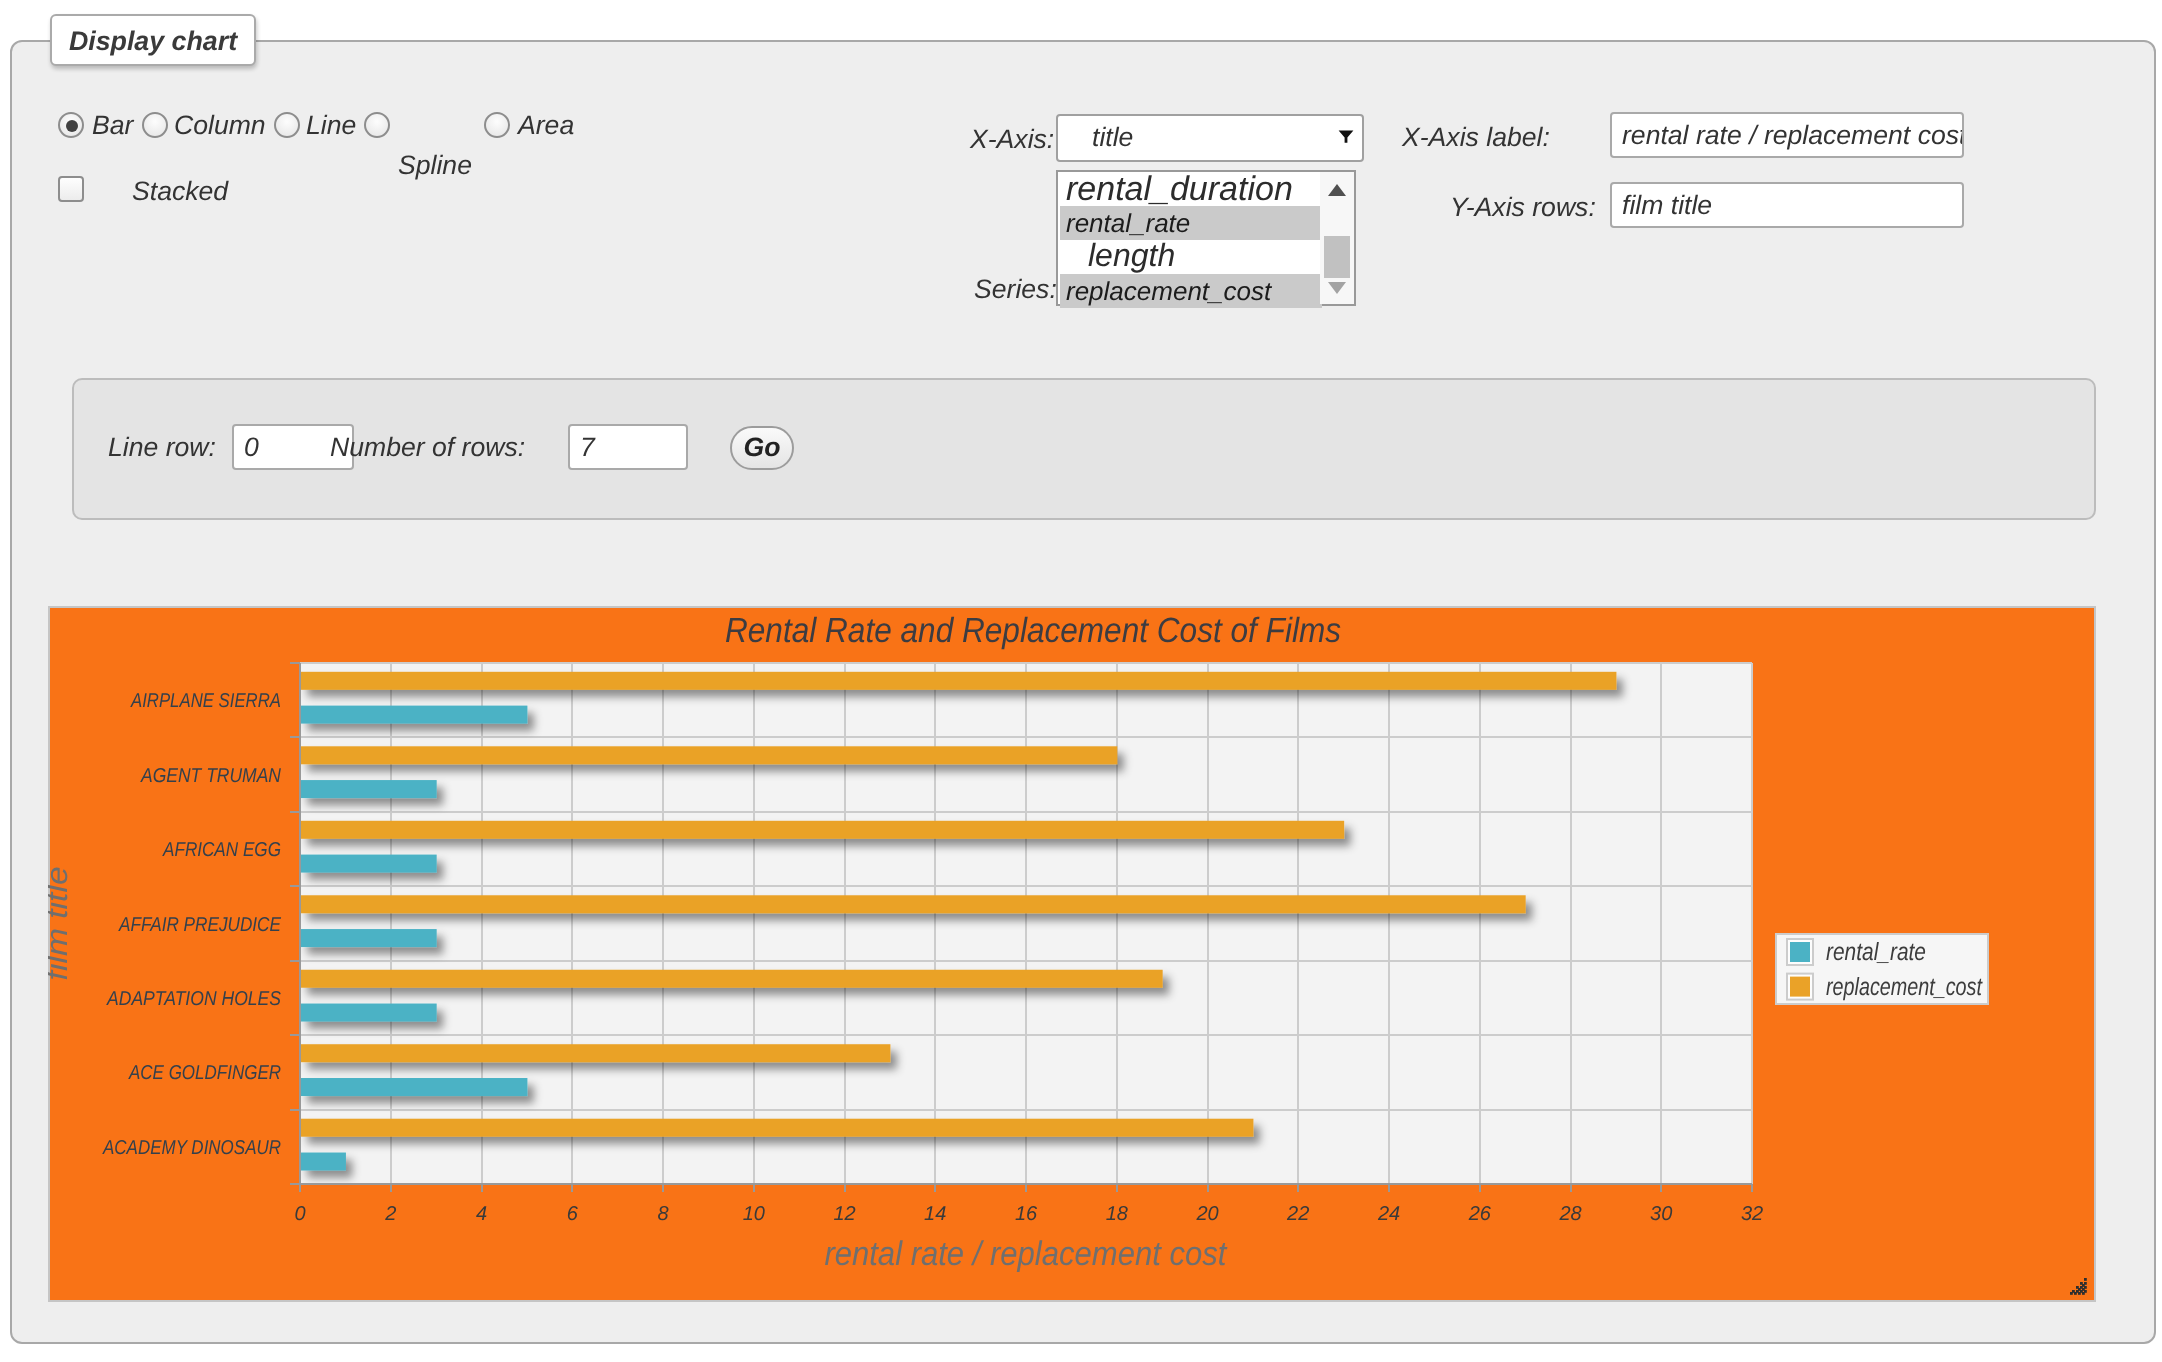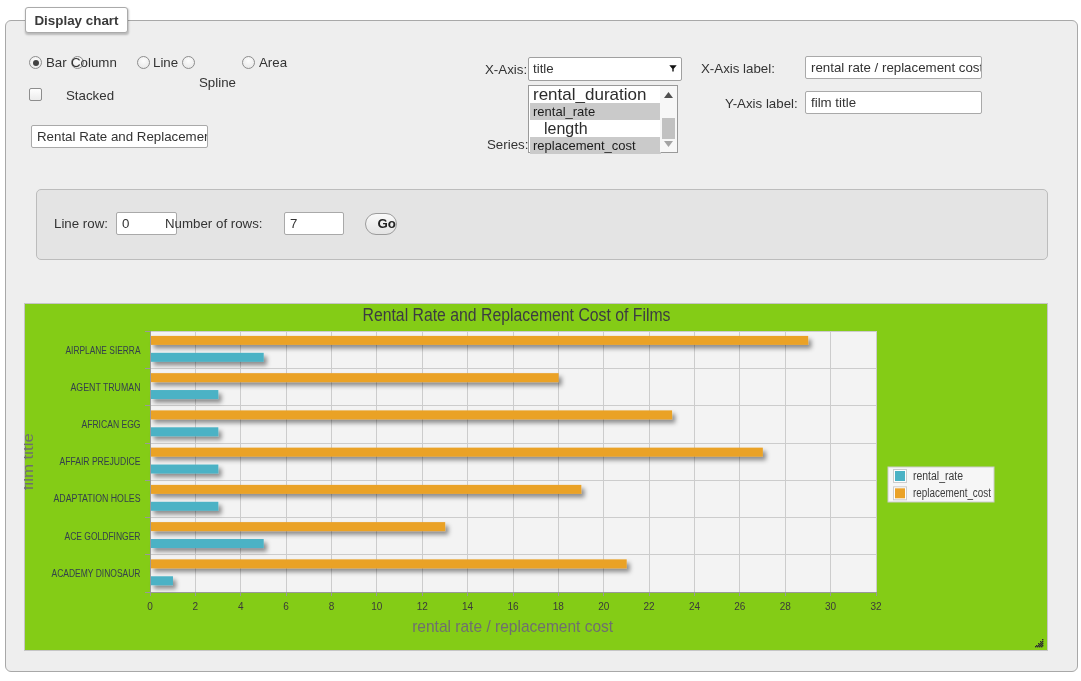--- a/index.html
+++ b/index.html
@@ -1,16 +1,16 @@
 <!DOCTYPE html>
 <html><head><meta charset="utf-8"><style>
 * { margin:0; padding:0; box-sizing:border-box; }
 html,body { background:#fff; width:1081px; height:681px; overflow:hidden; }
 body { font-family:"Liberation Sans", sans-serif; color:#333; }
-#page { position:relative; width:1081px; height:570px; }
+#page { position:relative; width:1081px; height:570px;font-style:italic; }
 .abs { position:absolute; }
 .lbl { position:absolute; font-size:13.3px; color:#333; white-space:nowrap; }
 .inp { position:absolute; background:#fff; border:1px solid #a9a9a9; border-radius:2px;
        font-size:13.3px; color:#333; line-height:21px; padding-left:5px; white-space:nowrap; overflow:hidden; }
 .radio { position:absolute; width:13px; height:13px; border:1px solid #8d8d8d; border-radius:50%;
         background:#fdfdfd; background:radial-gradient(circle at 50% 35%, #fdfdfd 0%, #e4e4e4 100%); }
 .radio .dot { position:absolute; left:2.5px; top:2.5px; width:6px; height:6px; border-radius:50%; background:#414141; }
 .chk { position:absolute; width:13px; height:13px; border:1px solid #8d8d8d; border-radius:2px;
       background:linear-gradient(#fefefe,#ececec); }
 </style></head>
@@ -19,35 +19,34 @@
 
   <div class="abs" style="left:5px; top:20px; width:1073px; height:652px; border:1px solid #a8a8a8; border-radius:6px; background:#eeeeee;"></div>
 
   <div class="abs" style="left:25px; top:7px; width:103px; height:26px; background:#fff; border:1px solid #aaaaaa; border-radius:3px; box-shadow:0.5px 1.5px 2px rgba(0,0,0,0.22); font-weight:bold; font-size:13.4px; color:#3a3a3a; line-height:25px; text-align:center;">Display chart</div>
 
   <div class="radio" style="left:29px; top:56px;">
       <div class="dot"></div>
     </div>
   <div class="lbl" style="left:46px; top:55px;text-align:right;">Bar</div>
   <div class="radio" style="left:71px; top:56px;"></div>
-  <div class="lbl" style="left:71px; top:55px;text-align:center;">Column</div>
+  <div class="lbl" style="left:87px; top:55px;text-align:center;">Column</div>
   <div class="radio" style="left:137px; top:56px;"></div>
   <div class="lbl" style="left:153px; top:55px;">Line</div>
   <div class="radio" style="left:182px; top:56px;"></div>
   <div class="lbl" style="left:199px; top:55px;margin-top:20px;">Spline</div>
   <div class="radio" style="left:242px; top:56px;"></div>
   <div class="lbl" style="left:259px; top:55px;">Area</div>
 
   <div class="chk" style="left:29px; top:88px;"></div>
   <div class="lbl" style="left:46px; top:88px;margin-left:20px;">Stacked</div>
 
-  <div class="inp" style="left:31px; top:125px; width:177px; height:23px;">Rental Rate and Replacemer</div>
 
   <div class="lbl" style="left:485px; top:62px;">X-Axis:</div>
-  <div class="inp" style="left:528px; top:57px; width:154px; height:24px; line-height:22px; border-color:#a0a0a0; padding-left:4px;">title</div>
+  <div class="inp" style="left:528px; top:57px; width:154px; height:24px; line-height:22px; border-color:#a0a0a0; padding-left:17px;">title</div>
   <div class="abs" style="left:669px; top:64.5px; line-height:0;"><svg width="8" height="7" viewBox="0 0 8 7" xmlns="http://www.w3.org/2000/svg">
         <polygon points="0.3,0.3 7.7,0.3 4.7,3.8 4.7,6.4 3.3,6.4 3.3,3.8" fill="#111111"></polygon>
       </svg></div>
 
   <div class="lbl" style="left:487px; top:137px;">Series:</div>
   <div class="abs" style="left:528px; top:85px; width:150px; height:68px; background:#fff; border:1px solid #999;">
     <div class="abs" style="left:1px; top:0px; width:131px; height:17px; font-size:17px; line-height:17px; padding-left:3px; color:#2c2c2c;">rental_duration</div>
     <div class="abs" style="left:1px; top:17px; width:131px; height:17px; font-size:13px; line-height:17px; padding-left:3px; color:#1c1c1c; background:#cacaca;">rental_rate</div>
     <div class="abs" style="left:12px; top:34px; width:131px; height:17px; font-size:16px; line-height:17px; padding-left:3px; color:#2c2c2c;">length</div>
     <div class="abs" style="left:1px; top:51px; width:131px; height:17px; font-size:13px; line-height:17px; padding-left:3px; color:#1c1c1c; background:#cacaca;">replacement_cost</div>
@@ -57,31 +56,31 @@
           <polygon points="4.5,0 9,6 0,6" fill="#505050"></polygon>
         </svg></div>
     <div class="abs" style="right:2px; top:32px; width:13px; height:21px; background:#c1c1c1;"></div>
     <div class="abs" style="right:4px; top:55px; line-height:0;"><svg width="9" height="6" viewBox="0 0 9 6" xmlns="http://www.w3.org/2000/svg">
           <polygon points="0,0 9,0 4.5,6" fill="#a3a3a3"></polygon>
         </svg></div>
   </div>
 
   <div class="lbl" style="left:701px; top:61px;">X-Axis label:</div>
   <div class="inp" style="left:805px; top:56px; width:177px; height:23px;">rental rate / replacement cost</div>
-  <div class="lbl" style="left:725px; top:96px;">Y-Axis label:</div>
+  <div class="lbl" style="left:725px; top:96px;">Y-Axis rows:</div>
   <div class="inp" style="left:805px; top:91px; width:177px; height:23px;">film title</div>
 
   <div class="abs" style="left:36px; top:189px; width:1012px; height:71px; background:#e4e4e4; border:1px solid #bcbcbc; border-radius:5px;"></div>
   <div class="lbl" style="left:54px; top:216px;">Line row:</div>
   <div class="inp" style="left:116px; top:212px; width:61px; height:23px;">0</div>
   <div class="lbl" style="left:165px; top:216px;">Number of rows:</div>
   <div class="inp" style="left:284px; top:212px; width:60px; height:23px;">7</div>
-  <div class="abs" style="left:365px; top:213px; width:32px; height:22px; border:1px solid #9c9c9c; border-radius:11px; background:linear-gradient(#fafafa,#e4e4e4); font-size:13.3px; font-weight:bold; color:#222222; text-align:right; line-height:20px;">Go</div>
-
-  <div class="abs" style="left:24px; top:303px; width:1024px; height:348px; border:1px solid #c5c5c5; background:#84cc16;">
+  <div class="abs" style="left:365px; top:213px; width:32px; height:22px; border:1px solid #9c9c9c; border-radius:11px; background:linear-gradient(#fafafa,#e4e4e4); font-size:13.3px; font-weight:bold; color:#222222; text-align:center; line-height:20px;">Go</div>
+
+  <div class="abs" style="left:24px; top:303px; width:1024px; height:348px; border:1px solid #c5c5c5; background:#f97316;">
     <svg width="1024" height="348" viewBox="0 0 1024 348" xmlns="http://www.w3.org/2000/svg" style="position:absolute;left:-1px;top:-1px">
         <defs>
           <filter id="bsh" x="-20%" y="-50%" width="150%" height="250%">
             <feDropShadow dx="3.2" dy="3.6" stdDeviation="2.1" flood-color="#000000" flood-opacity="0.42"></feDropShadow>
           </filter>
         </defs>
         <rect x="126" y="28.3" width="726.0" height="260.7" fill="#f3f3f3"></rect>
         <line x1="126.00" y1="28.3" x2="126.00" y2="289.0" stroke="#cccccc" stroke-width="1" shape-rendering="crispEdges"></line>
         <line x1="171.38" y1="28.3" x2="171.38" y2="289.0" stroke="#cccccc" stroke-width="1" shape-rendering="crispEdges"></line>
         <line x1="216.75" y1="28.3" x2="216.75" y2="289.0" stroke="#cccccc" stroke-width="1" shape-rendering="crispEdges"></line>

